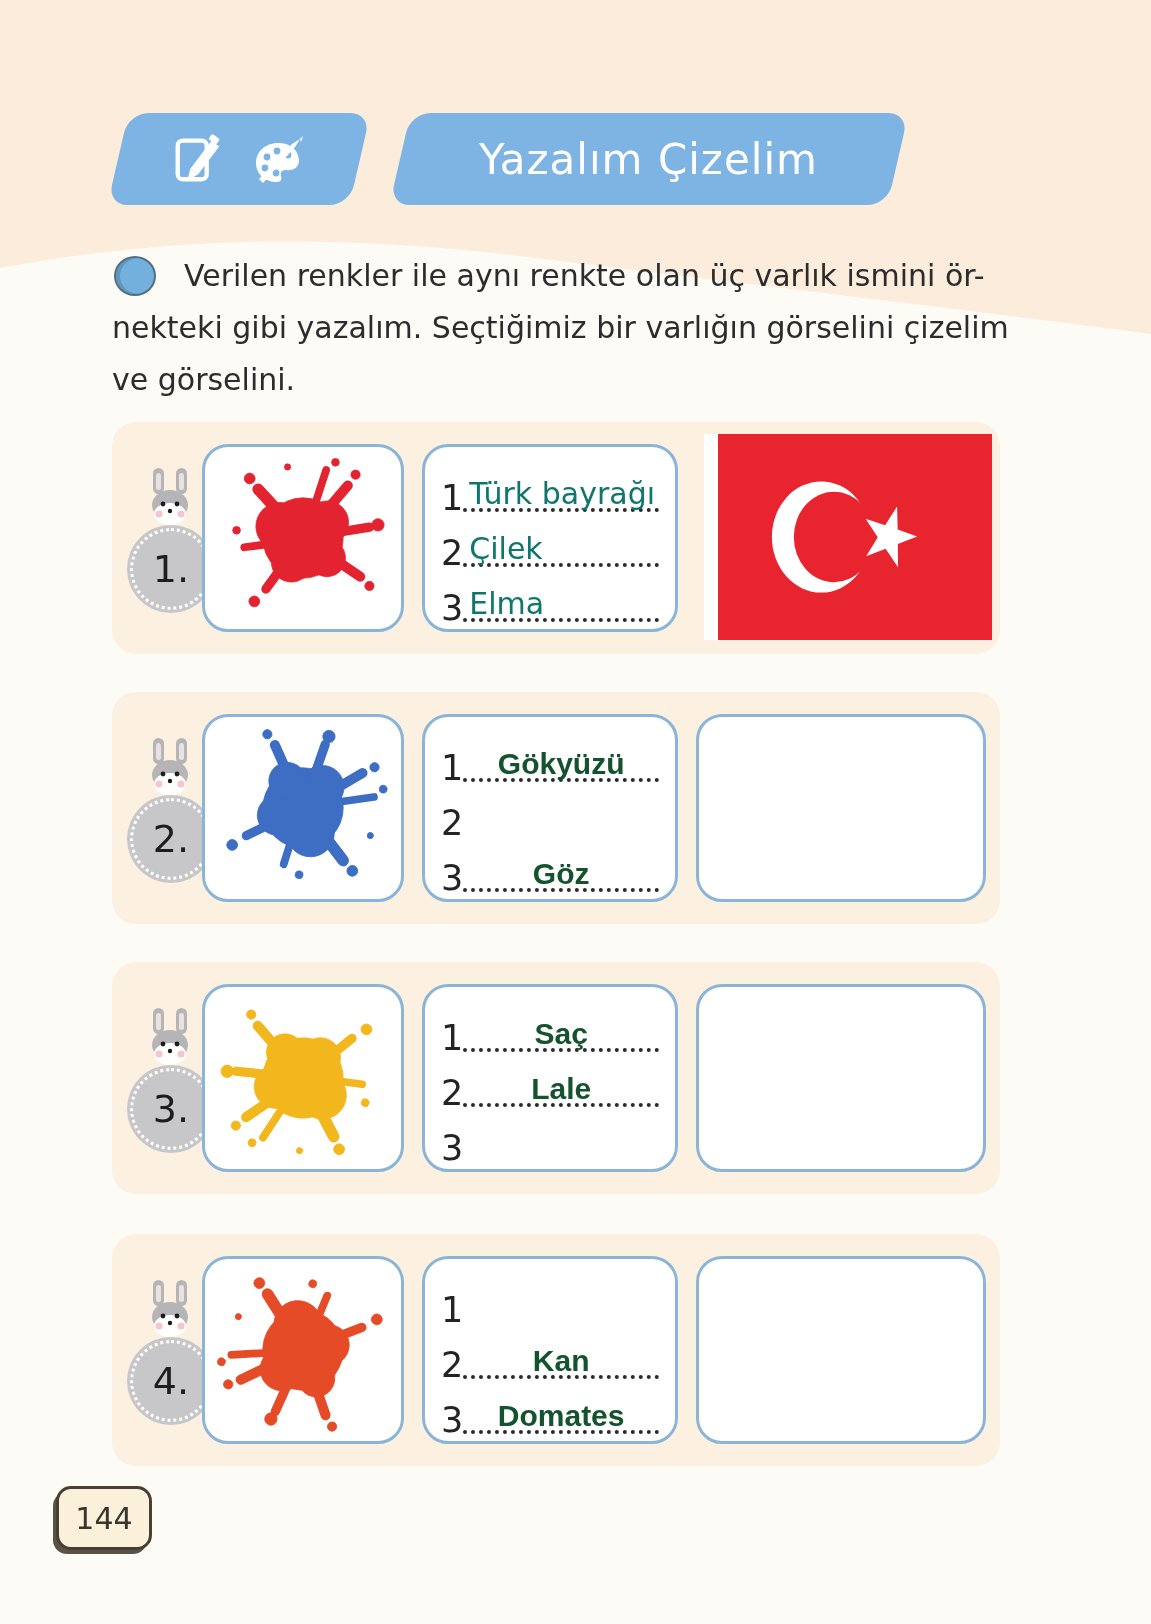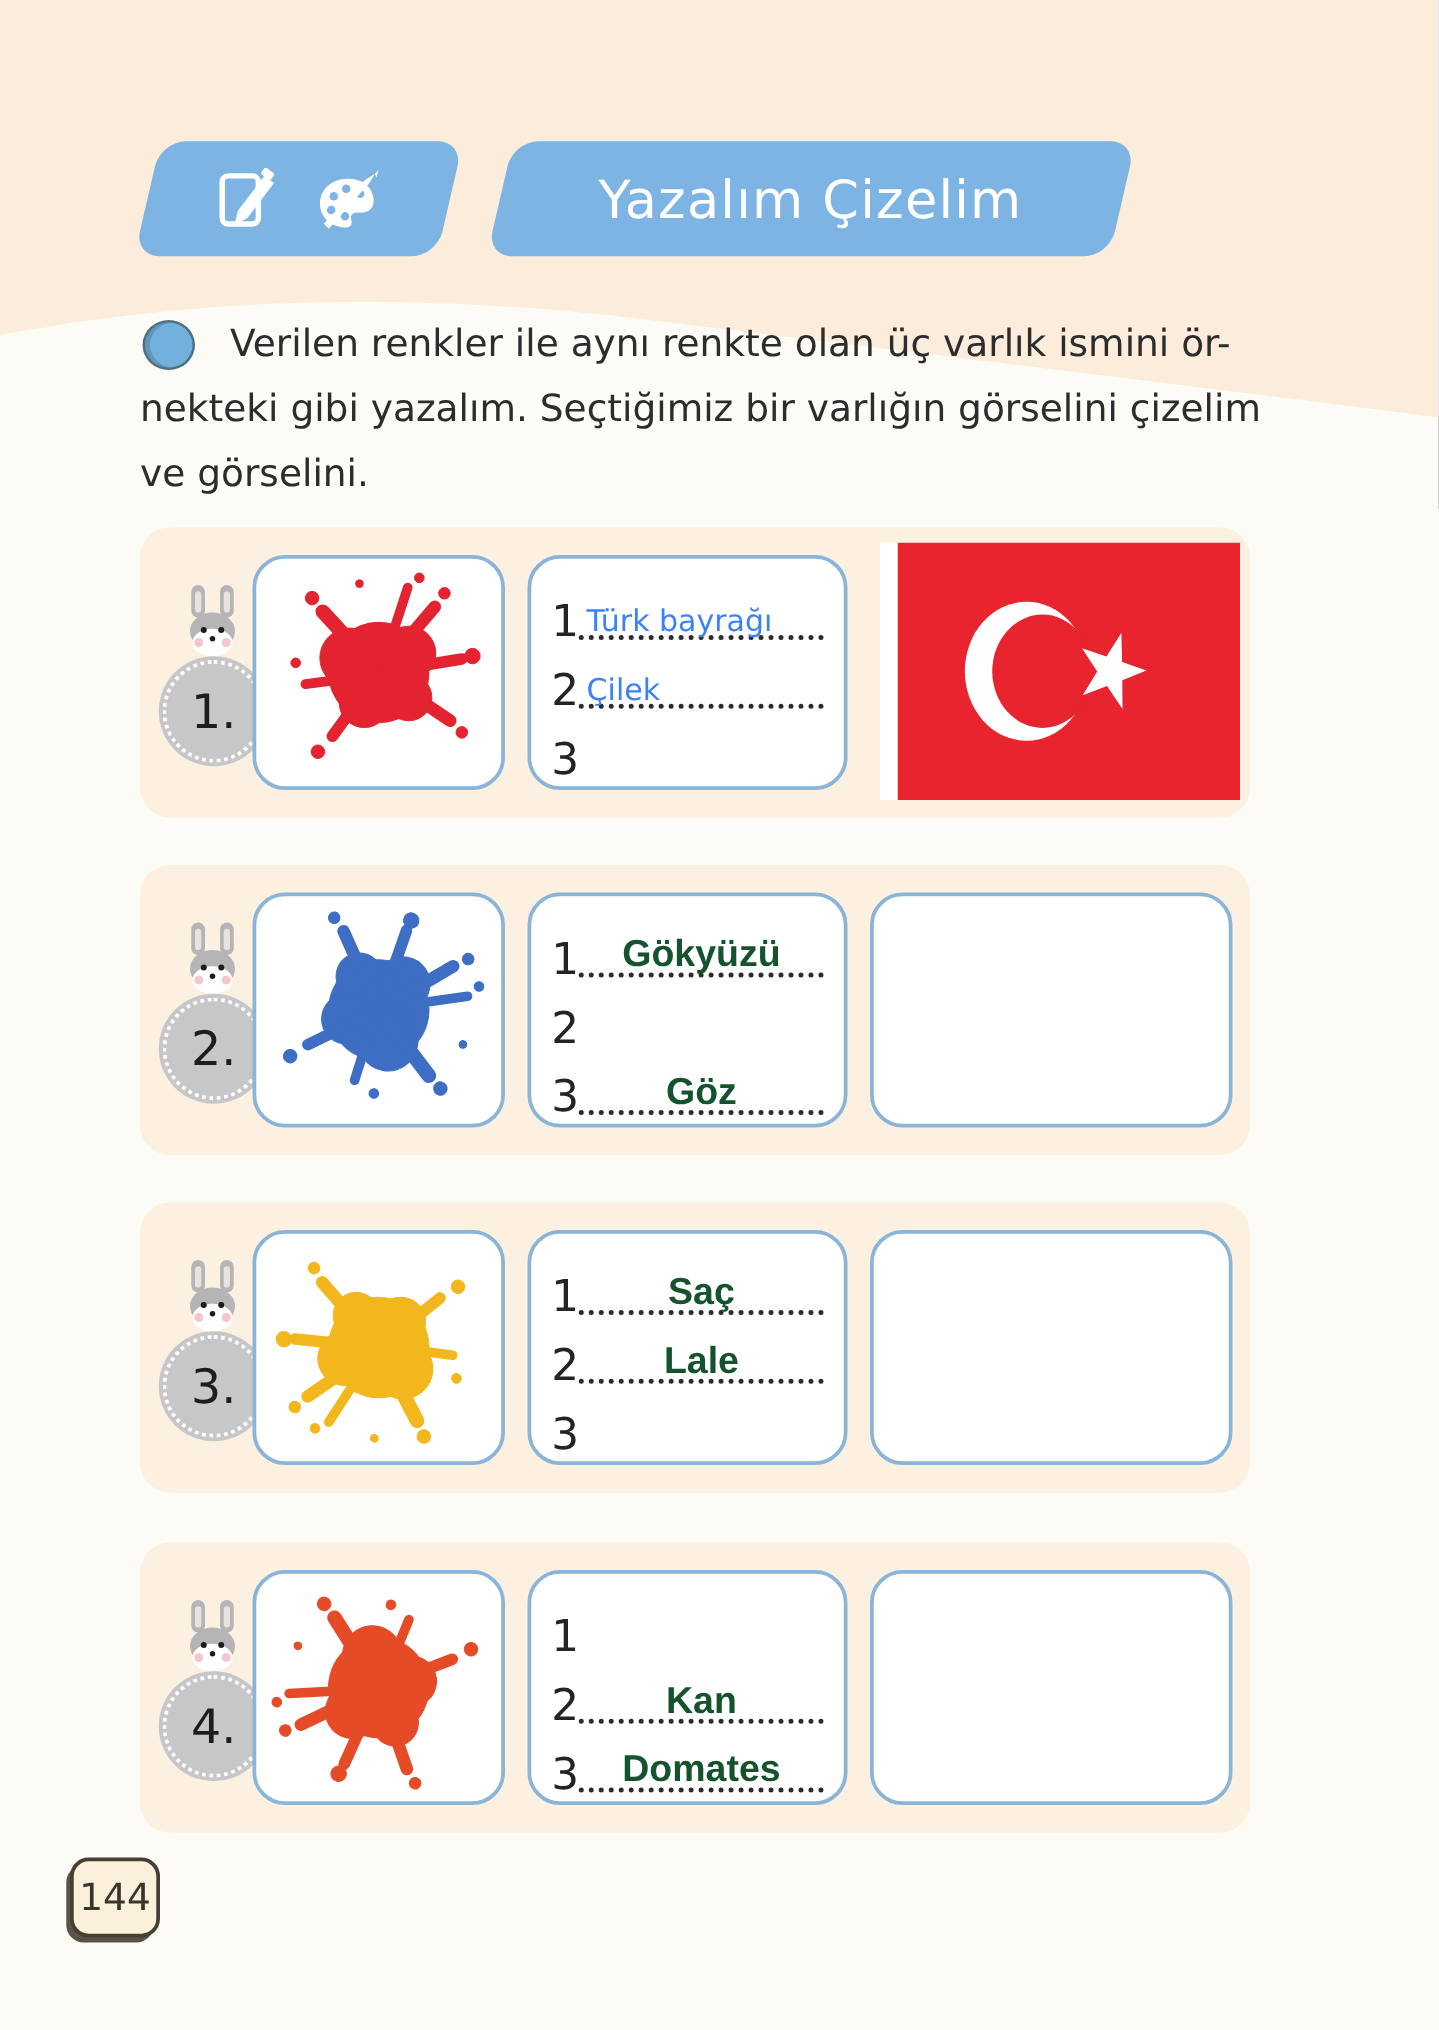--- a/index.html
+++ b/index.html
@@ -47,32 +47,32 @@
 
   .splat { width:178px; height:170px; }
   .splat-b { transform:rotate(100deg) scaleX(-1); }
   .splat-c { transform:rotate(195deg); }
   .splat-d { transform:rotate(285deg) scaleX(-1); }
 
   .ans-line { display:flex; align-items:flex-end; height:55px; }
   .ans-num { font-size:35px; line-height:1; color:#242424; margin-bottom:-4px; }
   .ans-field { flex:1; position:relative; border-bottom:4px dotted #2b2b2b; height:100%; }
   .ans-text { position:absolute; bottom:-3px; left:0; right:0; white-space:nowrap; }
-  .row-example .ans-text { color:#3b82f6; font-size:24px; text-align:left; padding-left:6px;
+  .row-example .ans-text { color:#0f766e; font-size:30px; text-align:left; padding-left:6px;
     font-family:"DejaVu Sans", sans-serif; }
   .row-student .ans-text { color:#14532d; font-size:30px; font-weight:bold; text-align:center;
     font-family:"Liberation Sans", sans-serif; }
 
   
   .flag-area { position:absolute; left:592px; top:12px; width:288px; height:206px;
     background:#ffffff; padding-left:14px; }
   .flag-area svg { width:100%; height:100%; display:block; }
 
   
-  .pagenum { position:absolute; left:56px; top:1486px; width:72px; height:64px;
+  .pagenum { position:absolute; left:56px; top:1486px; width:96px; height:64px;
     background:#fbf0da; border:3px solid #473f33; border-radius:15px;
     box-shadow:-4px 5px 0 -1px #5a5244;
     display:flex; align-items:center; justify-content:center; }
   .pagenum span { font-size:30px; color:#3a362e; }
 </style>
 </head>
 <body>
 
 <svg width="0" height="0" style="position:absolute">
   <defs>
@@ -176,20 +176,23 @@
           </span>
       </div>
       <div class="ans-line">
         <span class="ans-num">2</span>
         <span class="ans-field">
             <span class="ans-text">Çilek</span>
           </span>
       </div>
       <div class="ans-line">
         <span class="ans-num">3</span>
+        <span class="ans-field">
+            <span class="ans-text">Elma</span>
+          </span>
       </div>
     </div>
     <div class="flag-area">
       <svg viewBox="0 0 300 200" preserveAspectRatio="none">
         <rect width="300" height="200" fill="#e8242e"></rect>
         <circle cx="113" cy="100" r="54" fill="#ffffff"></circle>
         <circle cx="127" cy="100" r="44" fill="#e8242e"></circle>
         <polygon transform="translate(187,100) rotate(17)" points="0,-31 7.2,-9.8 29.5,-9.6 11.5,3.7 18.2,25.1 0,11.9 -18.2,25.1 -11.5,3.7 -29.5,-9.6 -7.2,-9.8" fill="#ffffff"></polygon>
       </svg>
     </div>

